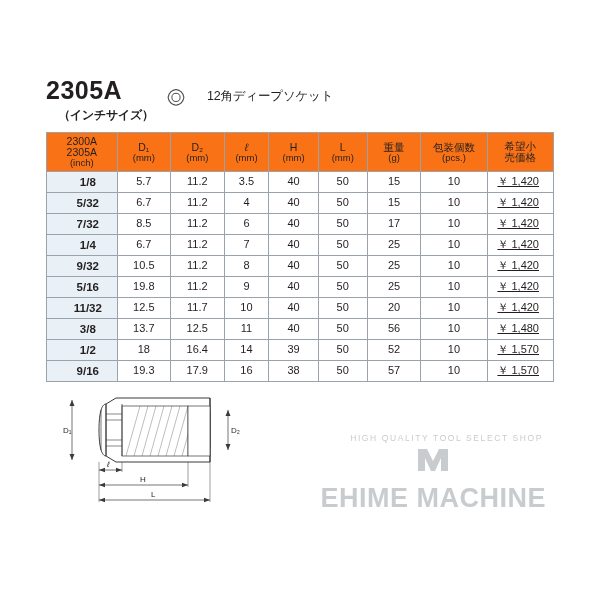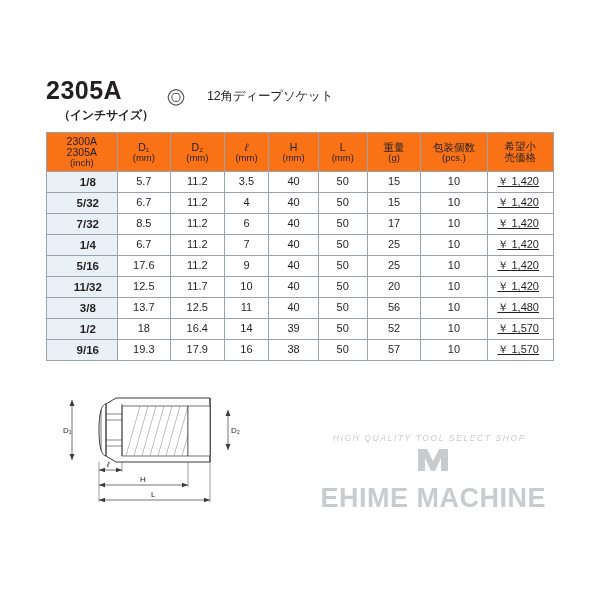--- a/index.html
+++ b/index.html
@@ -132,22 +132,21 @@
     right: 22px;
     bottom: 86px;
     text-align: right;
     user-select: none;
   }
   .wm-top {
     font-size: 8.5px;
     letter-spacing: 1.6px;
     color: #c9ccce;
     margin-bottom: 2px;
-    margin-right: 20px;
-    font-style: italic;
+    margin-right: 3px;
   }
   .wm-main {
     display: flex;
     align-items: center;
     justify-content: flex-end;
     gap: 8px;
     flex-direction: column;
   }
   .wm-mark svg { display: block; }
   .wm-name {
@@ -271,22 +270,33 @@
         <td>6.7</td>
         <td>11.2</td>
         <td>7</td>
         <td>40</td>
         <td>50</td>
         <td>25</td>
         <td>10</td>
         <td class="price-cell">￥ 1,420</td>
       </tr>
       <tr>
+        <td class="size-cell">9/32</td>
+        <td>10.5</td>
+        <td>11.2</td>
+        <td>8</td>
+        <td>40</td>
+        <td>50</td>
+        <td>25</td>
+        <td>10</td>
+        <td class="price-cell">￥ 1,420</td>
+      </tr>
+      <tr>
         <td class="size-cell">5/16</td>
-        <td>17.6</td>
+        <td>19.8</td>
         <td>11.2</td>
         <td>9</td>
         <td>40</td>
         <td>50</td>
         <td>25</td>
         <td>10</td>
         <td class="price-cell">￥ 1,420</td>
       </tr>
       <tr>
         <td class="size-cell">11/32</td>

